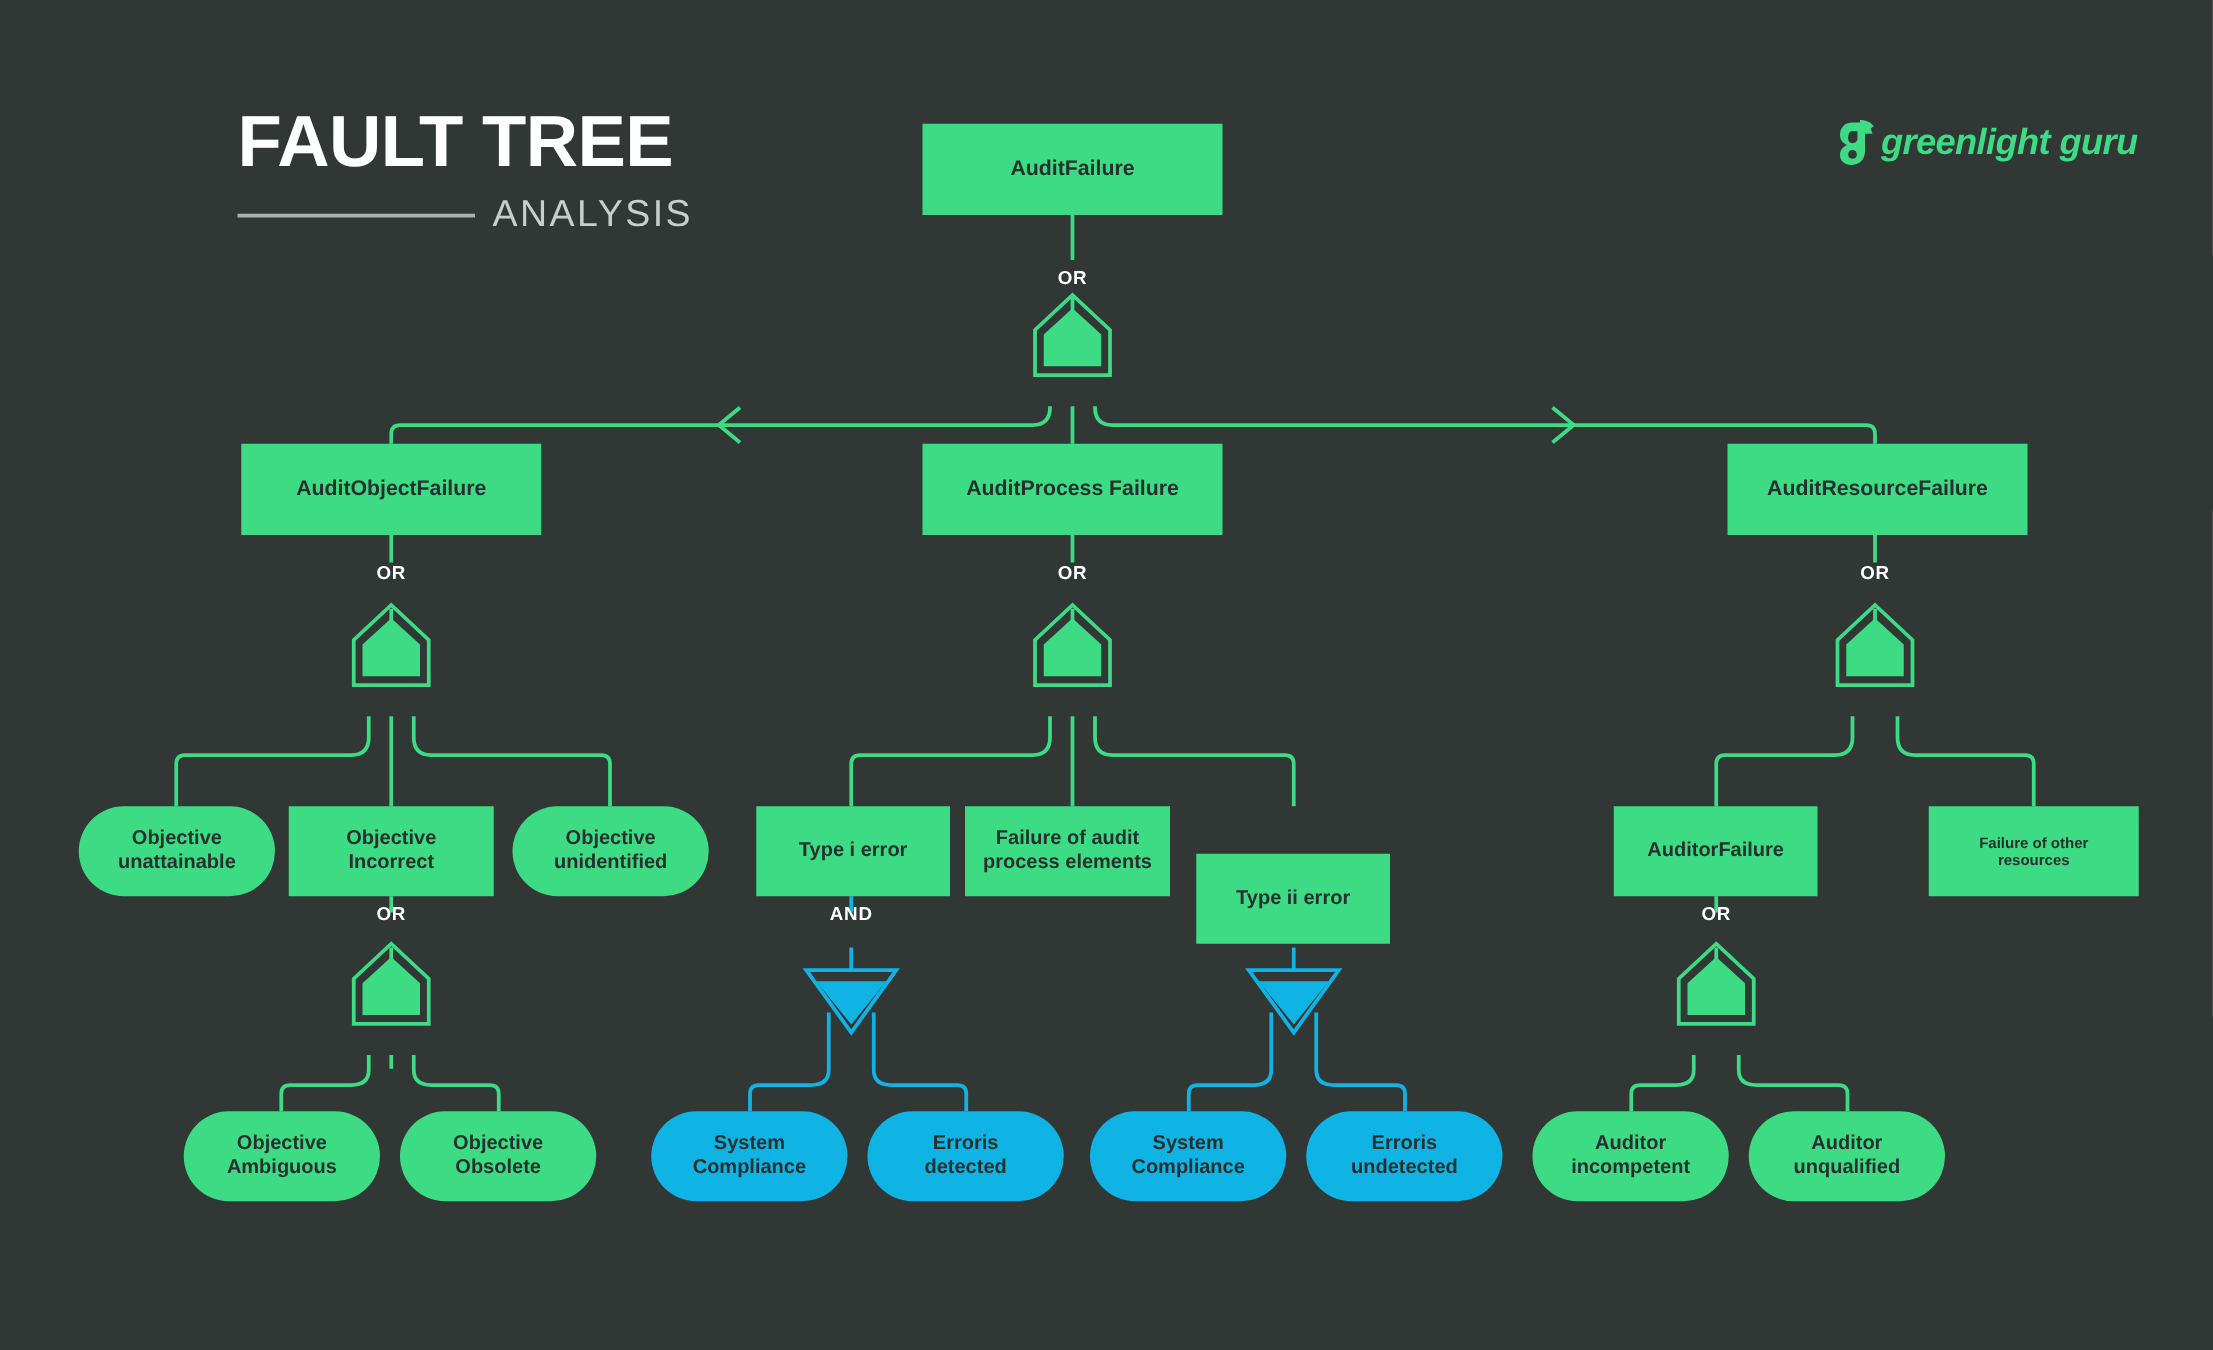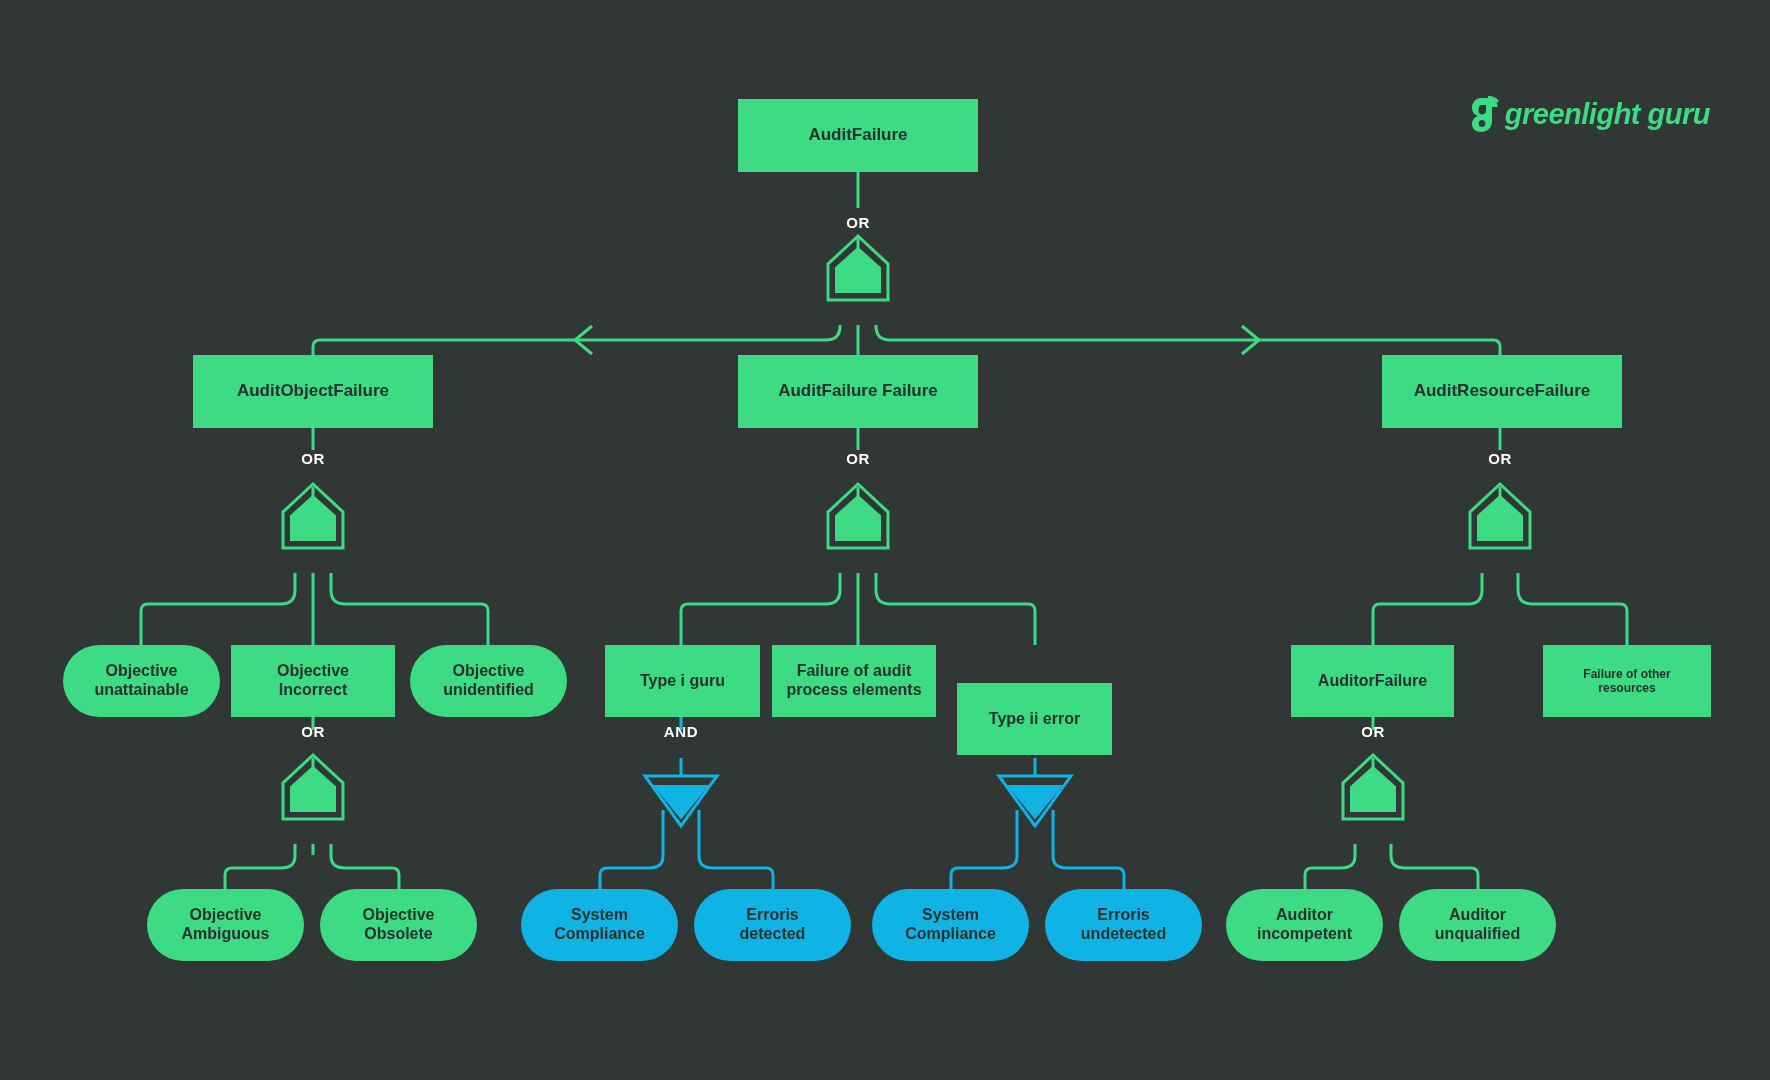--- a/index.html
+++ b/index.html
@@ -236,20 +236,27 @@
         <path d="M655,786 L707,786 L681,818 Z" fill="#10b4e4" stroke="#10b4e4" stroke-width="2"></path>
       </g>
 
       <g>
         <path d="M999,776 L1071,776 L1035,826 Z" fill="none" stroke="#10b4e4" stroke-width="3"></path>
         <path d="M1009,786 L1061,786 L1035,818 Z" fill="#10b4e4" stroke="#10b4e4" stroke-width="2"></path>
       </g>
     </g>
   </svg>
 
+  <div class="header-title">
+    <div class="title-main">FAULT TREE</div>
+    <div class="title-sub-row">
+      <div class="title-rule"></div>
+      <div class="title-sub">ANALYSIS</div>
+    </div>
+  </div>
 
   <div class="logo">
     <svg class="logo-mark" viewBox="0 0 34 38">
       <path d="M24 3 L11 3 C4 3 1 8 1 13 C1 17 3.5 20 7 21 C3.5 22 1 25 1 29 C1 34 5 37 10 37 C16 37 21 33 21 26 L21 12 L27 12 L24 3 Z
                M10 10 L15 10 L15 16 C15 18 13 19.5 11 19.5 C9 19.5 7.5 18 7.5 16 C7.5 13 8.5 10 10 10 Z
                M11 25 C13 25 14.5 26.5 14.5 28.5 C14.5 30.5 13 32 11 32 C9 32 7.5 30.5 7.5 28.5 C7.5 26.5 9 25 11 25 Z" fill="#3ddc84"></path>
       <path d="M17 1 C22 1 26 3 28 6 L25 8 C23 5.5 20 4 17 4 Z" fill="#3ddc84"></path>
     </svg>
     <div class="logo-text">greenlight guru</div>
   </div>
@@ -264,36 +271,36 @@
   <div class="gate-label" style="left:1373px; top:723px;">OR</div>
 
   <div id="nodes">
       <div class="node green" style="left: 738px; top: 99px; width: 240px; height: 73px; font-size: 17px;">
         <span>AuditFailure</span>
       </div>
       <div class="node green" style="left: 193px; top: 355px; width: 240px; height: 73px; font-size: 17px;">
         <span>AuditObjectFailure</span>
       </div>
       <div class="node green" style="left: 738px; top: 355px; width: 240px; height: 73px; font-size: 17px;">
-        <span>AuditFailure Failure</span>
+        <span>AuditProcess Failure</span>
       </div>
       <div class="node green" style="left: 1382px; top: 355px; width: 240px; height: 73px; font-size: 17px;">
         <span>AuditResourceFailure</span>
       </div>
       <div class="node green pill" style="left: 63px; top: 645px; width: 157px; height: 72px; font-size: 16px;">
         <span>Objective<br>unattainable</span>
       </div>
       <div class="node green" style="left: 231px; top: 645px; width: 164px; height: 72px; font-size: 16px;">
         <span>Objective<br>Incorrect</span>
       </div>
       <div class="node green pill" style="left: 410px; top: 645px; width: 157px; height: 72px; font-size: 16px;">
         <span>Objective<br>unidentified</span>
       </div>
       <div class="node green" style="left: 605px; top: 645px; width: 155px; height: 72px; font-size: 16px;">
-        <span>Type i guru</span>
+        <span>Type i error</span>
       </div>
       <div class="node green" style="left: 772px; top: 645px; width: 164px; height: 72px; font-size: 16px;">
         <span>Failure of audit<br>process elements</span>
       </div>
       <div class="node green" style="left: 957px; top: 683px; width: 155px; height: 72px; font-size: 16px;">
         <span>Type ii error</span>
       </div>
       <div class="node green" style="left: 1291px; top: 645px; width: 163px; height: 72px; font-size: 16px;">
         <span>AuditorFailure</span>
       </div>

